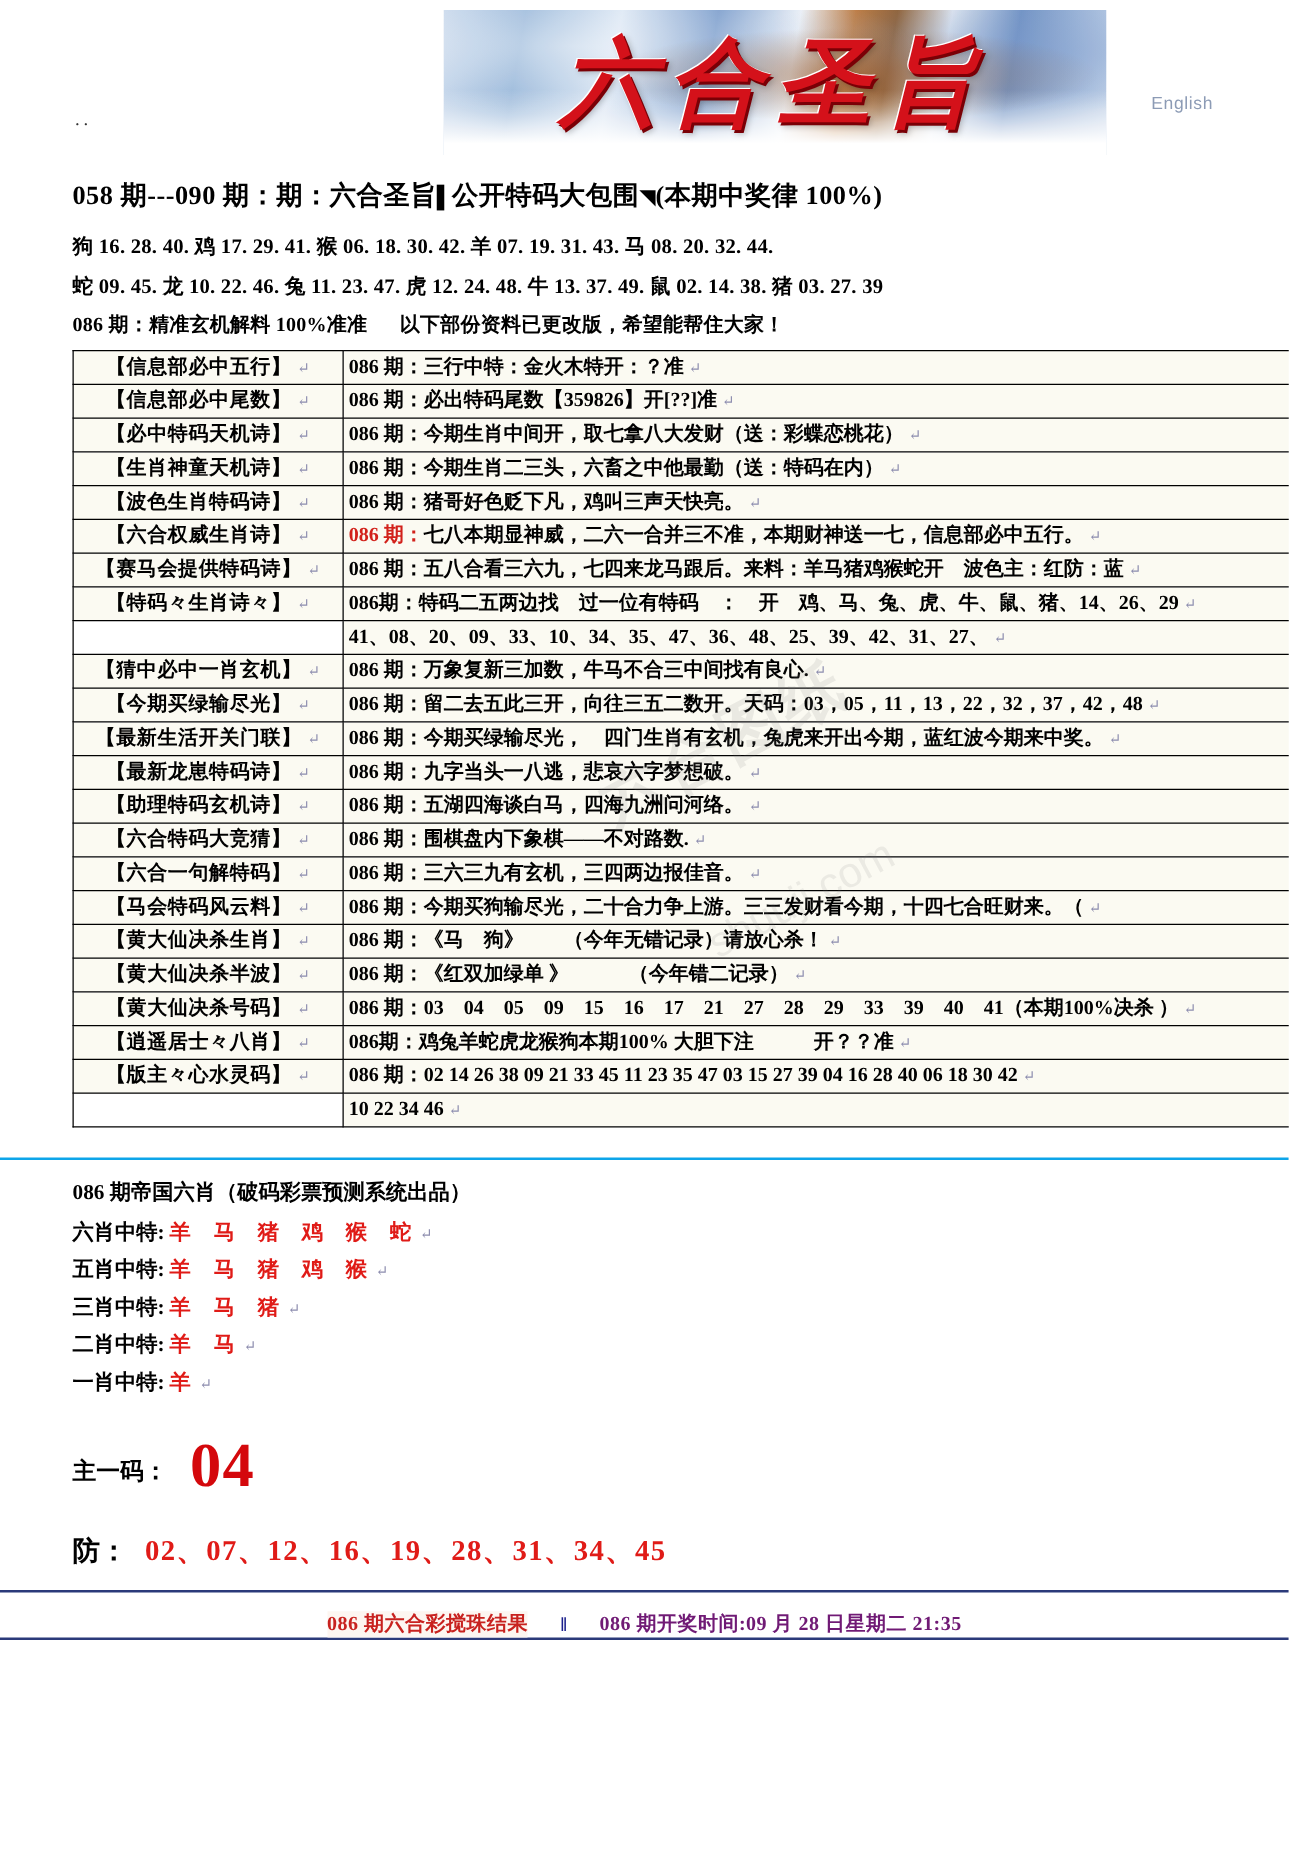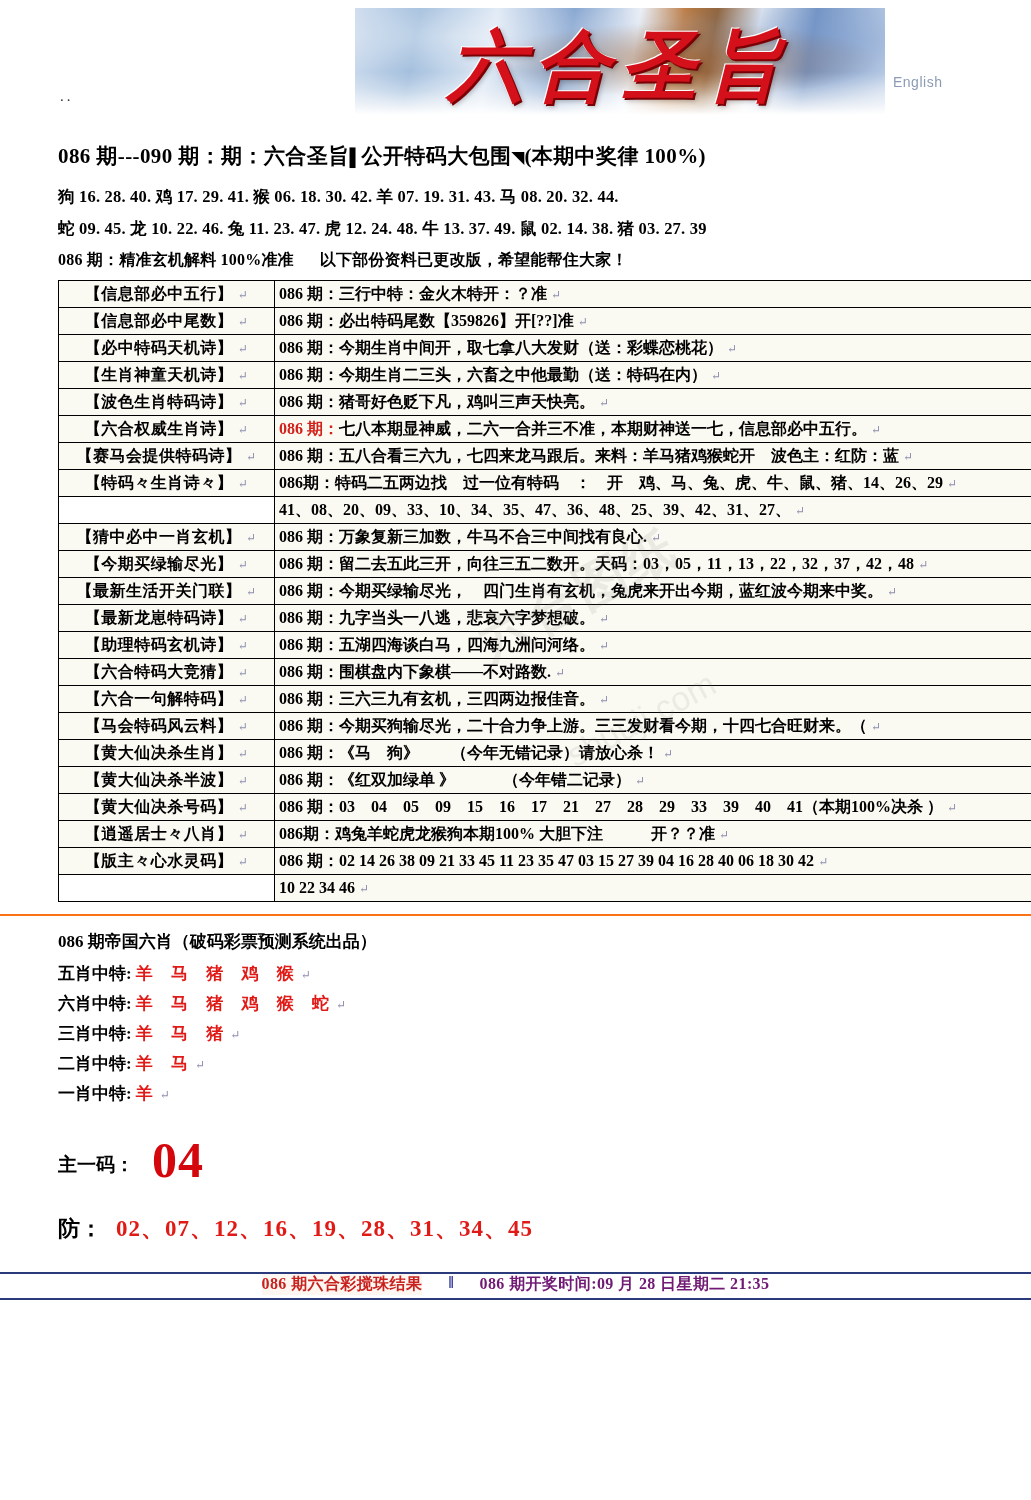--- a/index.html
+++ b/index.html
@@ -62,21 +62,21 @@
     text-shadow:
        2px 2px 0 #7a0006,
       -1px -1px 0 #ffffff,
        3px 3px 5px rgba(0,0,0,0.25);
     line-height: 1;
     white-space: nowrap;
     z-index: 3;
   }
   .english-link {
     position: absolute;
-    left: 893px; top: 74px;
+    left: 921px; top: 74px;
     font-family: "Liberation Sans", sans-serif;
     font-size: 14px;
     color: #8c9bb5;
     letter-spacing: 0.5px;
     z-index: 4;
   }
   .corner-dots {
     position: absolute;
     left: 60px; top: 88px;
     font-size: 15px;
@@ -140,23 +140,23 @@
     background: #fbfaf2;
     padding-left: 10px;
   }
   td.blank { background: #fff; border-left: 1px solid #000; }
   .pm { color: #8f8fb0; font-size: 12px; font-weight: normal; }
   .red-period { color: #d2211b; }
 
   
   .lower {
     position: relative;
-    margin-top: 12px;
+    margin-top: 24px;
     height: 340px;
-    border-top: 2px solid #f97316;
+    border-top: 2px solid #0ea5e9;
   }
   .lower-left {
     position: absolute;
     left: 58px; top: 14px;
     width: 470px;
   }
   .ll-title {
     font-size: 17px;
     font-weight: bold;
     margin-bottom: 9px;
@@ -198,24 +198,24 @@
     letter-spacing: 1px;
   }
 
   
   .footer {
     position: absolute;
     left: 0; top: 1272px;
     width: 1031px;
     border-top: 2px solid #2b3a7a;
     border-bottom: 2px solid #2b3a7a;
-    height: 28px;
+    height: 40px;
     background: #fff;
     display: flex;
-    align-items: flex-start;
+    align-items: flex-end;
     justify-content: center;
     gap: 26px;
   }
   .f-red {
     color: #c8221f;
     font-size: 16px;
     font-weight: bold;
     letter-spacing: 0.4px;
     background: #fdf6f1;
   }
@@ -258,21 +258,21 @@
 
   <div class="banner-wrap">
     <div class="banner-img"></div>
     <div class="banner-title">六合圣旨</div>
     <a class="english-link">English</a>
     <div class="corner-dots">..</div>
   </div>
 
   <div class="head-lines">
     <div class="hl-main">
-      <span>086 期---090 期：期：六合圣旨</span><span class="flag">▌</span><span>公开特码大包围</span><span class="flag">◥</span><span>(本期中奖律 100%)</span>
+      <span>058 期---090 期：期：六合圣旨</span><span class="flag">▌</span><span>公开特码大包围</span><span class="flag">◥</span><span>(本期中奖律 100%)</span>
     </div>
     <div class="hl-row">狗 16. 28. 40. 鸡 17. 29. 41. 猴 06. 18. 30. 42. 羊 07. 19. 31. 43. 马 08. 20. 32. 44.</div>
     <div class="hl-row">蛇 09. 45. 龙 10. 22. 46. 兔 11. 23. 47. 虎 12. 24. 48. 牛 13. 37. 49. 鼠 02. 14. 38. 猪 03. 27. 39</div>
     <div class="hl-note">
       <span>086 期：精准玄机解料 100%准准</span><span class="gap"></span><span>以下部份资料已更改版，希望能帮住大家！</span>
     </div>
   </div>
 
   <table class="main">
     <tbody id="table-body">
@@ -369,22 +369,22 @@
           <td class="val"><span>10 22 34 46</span> <span class="pm">↵</span></td>
         </tr>
       </tbody>
   </table>
 
   <div class="lower">
 
     <div class="lower-left">
       <div class="ll-title">086 期帝国六肖（破码彩票预测系统出品）</div>
       <div id="ll-rows">
+          <div class="ll-row"><span class="k">六肖中特:</span><span class="v">羊 马 猪 鸡 猴 蛇</span><span class="pm">↵</span></div>
           <div class="ll-row"><span class="k">五肖中特:</span><span class="v">羊 马 猪 鸡 猴</span><span class="pm">↵</span></div>
-          <div class="ll-row"><span class="k">六肖中特:</span><span class="v">羊 马 猪 鸡 猴 蛇</span><span class="pm">↵</span></div>
           <div class="ll-row"><span class="k">三肖中特:</span><span class="v">羊 马 猪</span><span class="pm">↵</span></div>
           <div class="ll-row"><span class="k">二肖中特:</span><span class="v">羊 马</span><span class="pm">↵</span></div>
           <div class="ll-row"><span class="k">一肖中特:</span><span class="v">羊</span><span class="pm">↵</span></div>
         </div>
       <div class="zhu-row">
         <span class="k">主一码：</span><span class="big">04</span>
       </div>
       <div class="fang-row">
         <span>防：</span><span class="nums">02、07、12、16、19、28、31、34、45</span>
       </div>

